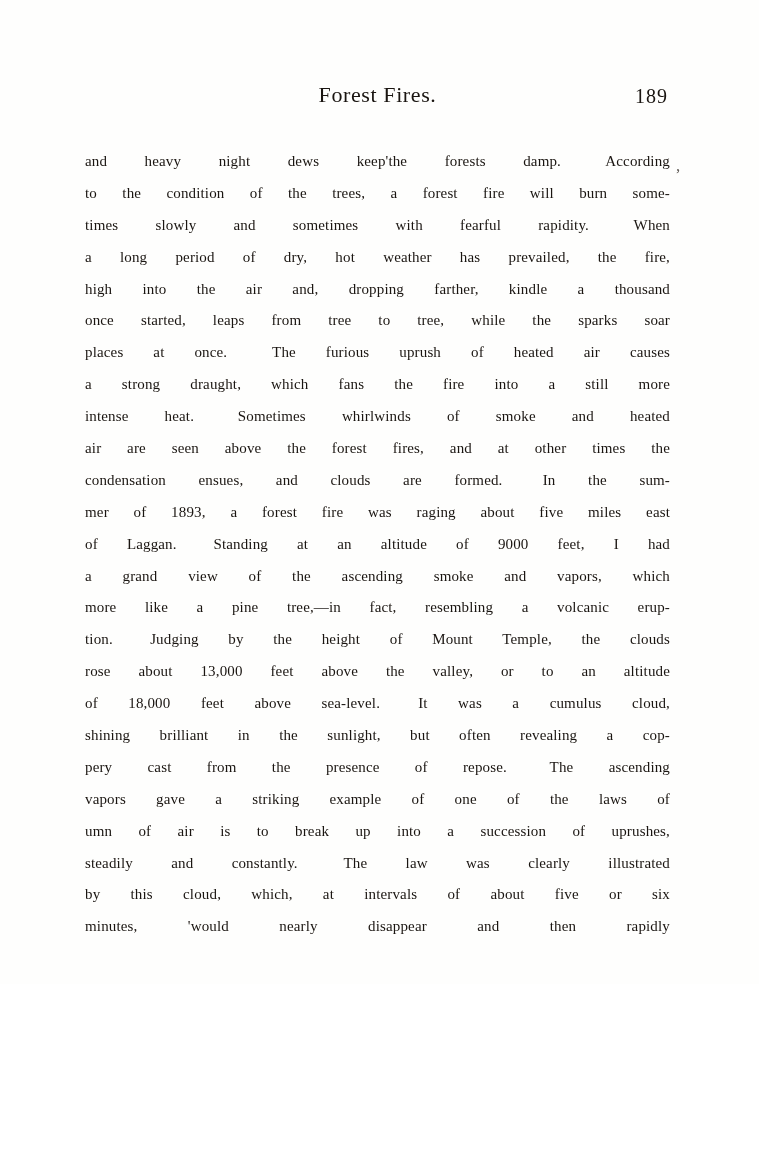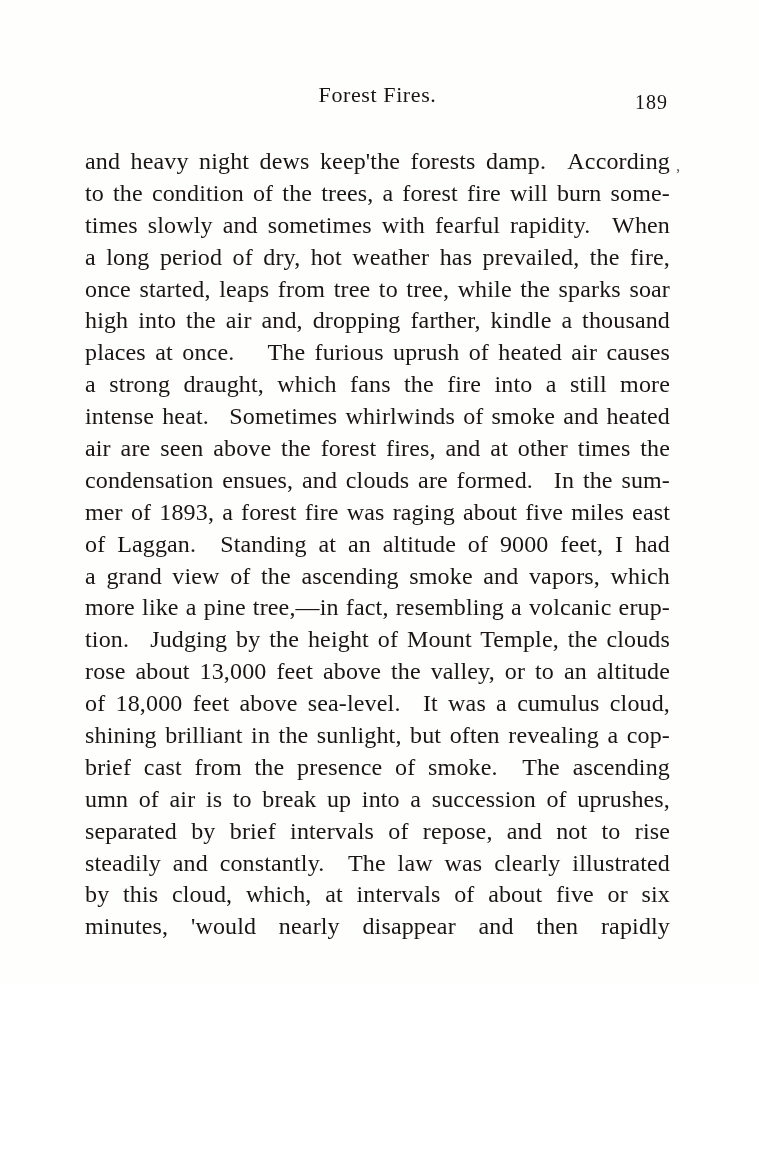--- a/index.html
+++ b/index.html
@@ -26,35 +26,35 @@
   .head-title {
     display: block;
     text-align: center;
     font-size: 22px;
     letter-spacing: 0.6px;
     line-height: 26px;
   }
   .folio {
     position: absolute;
     right: 2px;
-    top: 8px;
+    top: 2px;
     font-size: 20px;
     letter-spacing: 1px;
     line-height: 24px;
   }
   .text-block {
     position: absolute;
     top: 146px;
     left: 85px;
     width: 585px;
   }
   .text-line {
     height: 31.9px;
     line-height: 31.9px;
-    font-size: 24px;
+    font-size: 15px;
     letter-spacing: 0.15px;
     white-space: normal;
     text-align: justify;
     text-align-last: justify;
     text-justify: inter-word;
     overflow: visible;
   }
   .stray-comma {
     position: absolute;
     left: 676px;
@@ -72,38 +72,38 @@
   <div class="running-head">
     <span class="head-title">Forest Fires.</span>
     <span class="folio">189</span>
   </div>
 
   <div class="text-block">
       <div class="text-line">and heavy night dews keep'the forests damp.  According</div>
       <div class="text-line">to the condition of the trees, a forest fire will burn some-</div>
       <div class="text-line">times slowly and sometimes with fearful rapidity.  When</div>
       <div class="text-line">a long period of dry, hot weather has prevailed, the fire,</div>
+      <div class="text-line">high into the air and, dropping farther, kindle a thousand</div>
       <div class="text-line">once started, leaps from tree to tree, while the sparks soar</div>
-      <div class="text-line">high into the air and, dropping farther, kindle a thousand</div>
       <div class="text-line">places at once.  The furious uprush of heated air causes</div>
       <div class="text-line">a strong draught, which fans the fire into a still more</div>
       <div class="text-line">intense heat.  Sometimes whirlwinds of smoke and heated</div>
       <div class="text-line">air are seen above the forest fires, and at other times the</div>
       <div class="text-line">condensation ensues, and clouds are formed.  In the sum-</div>
       <div class="text-line">mer of 1893, a forest fire was raging about five miles east</div>
       <div class="text-line">of Laggan.  Standing at an altitude of 9000 feet, I had</div>
       <div class="text-line">a grand view of the ascending smoke and vapors, which</div>
       <div class="text-line">more like a pine tree,—in fact, resembling a volcanic erup-</div>
       <div class="text-line">tion.  Judging by the height of Mount Temple, the clouds</div>
       <div class="text-line">rose about 13,000 feet above the valley, or to an altitude</div>
       <div class="text-line">of 18,000 feet above sea-level.  It was a cumulus cloud,</div>
       <div class="text-line">shining brilliant in the sunlight, but often revealing a cop-</div>
-      <div class="text-line">brief cast from the presence of smoke.  The ascending</div>
+      <div class="text-line">pery cast from the presence of repose.  The ascending</div>
+      <div class="text-line">vapors gave a striking example of one of the laws of</div>
       <div class="text-line">umn of air is to break up into a succession of uprushes,</div>
-      <div class="text-line">separated by brief intervals of repose, and not to rise</div>
       <div class="text-line">steadily and constantly.  The law was clearly illustrated</div>
       <div class="text-line">by this cloud, which, at intervals of about five or six</div>
       <div class="text-line">minutes, 'would nearly disappear and then rapidly</div>
     </div>
 
   <span class="stray-comma">,</span>
 
 </div>
 
 </body></html>

